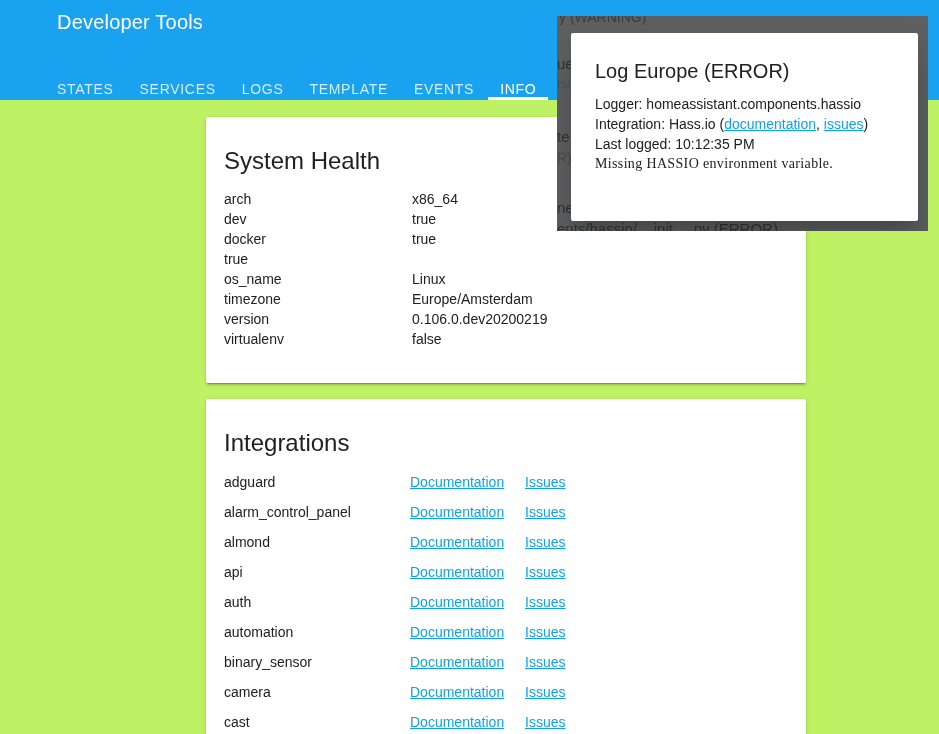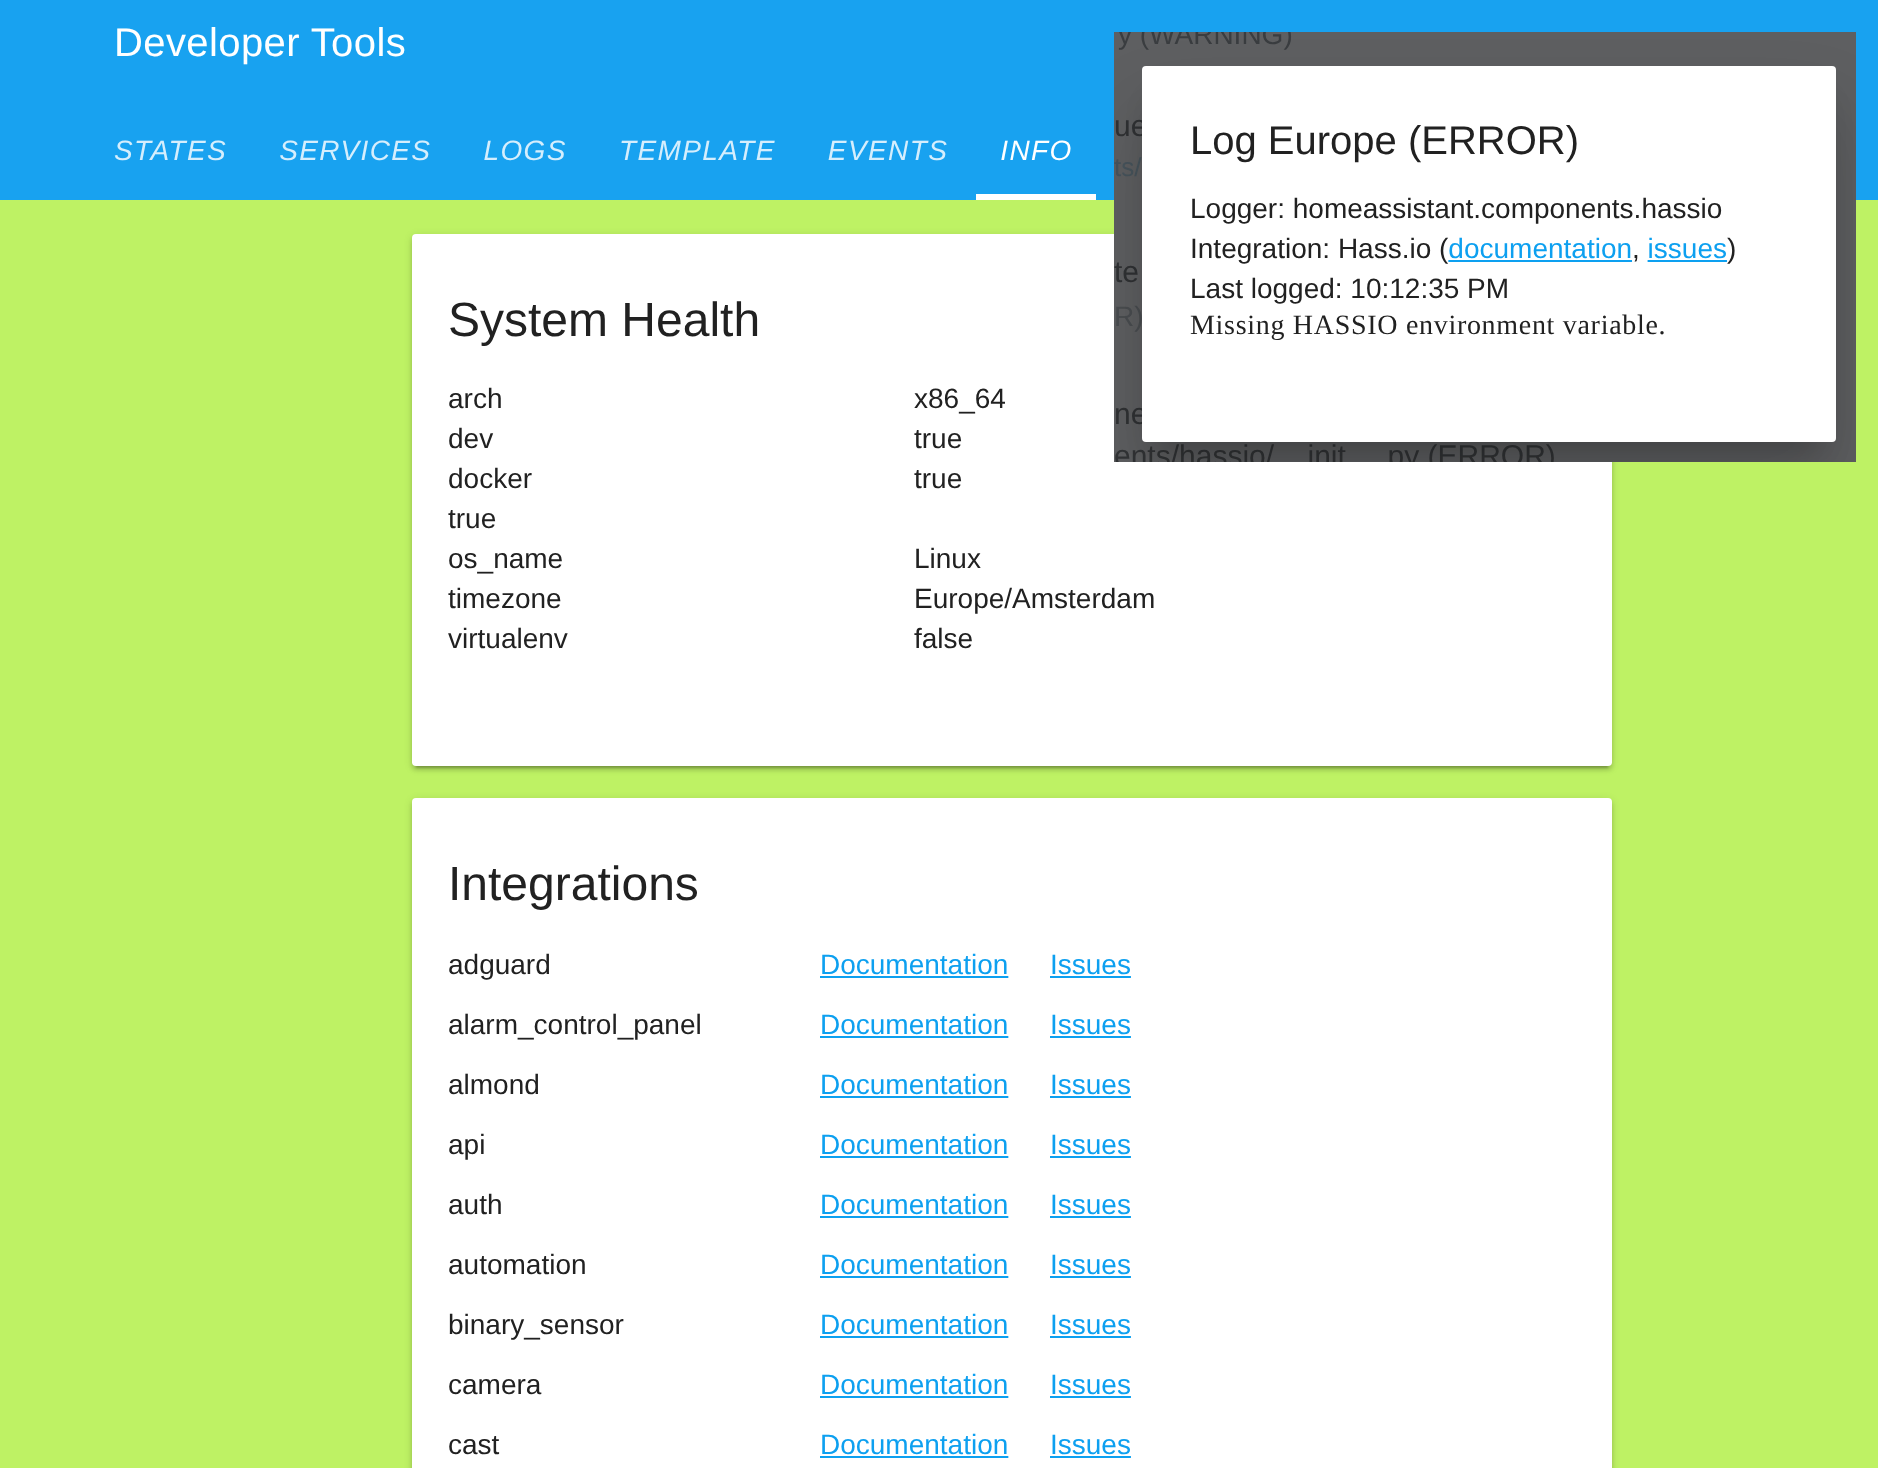--- a/index.html
+++ b/index.html
@@ -41,28 +41,27 @@
     position: absolute;
     left: 45px; bottom: 0;
     display: flex;
     gap: 2px;
     height: 48px;
   }
   .tab {
     height: 48px;
     padding: 0 12px;
     display: flex;
-    align-items: center;
+    align-items: flex-end;
     font-size: 14px;
     font-weight: 500;
     letter-spacing: 0.7px;
     color: rgba(255,255,255,0.82);
     border-bottom: 3px solid transparent;
     cursor: pointer;
-    font-style: italic;
   }
   .tab.active {
     color: #ffffff;
     border-bottom-color: #ffffff;
   }
 
   
   .card {
     position: absolute;
     left: 206px;
@@ -85,21 +84,20 @@
   #system-health-card { top: 117px; height: 266px; }
   #integrations-card  { top: 399px; height: 400px; }
 
   .kv-table { margin-top: 14px; }
   .kv-row {
     display: grid;
     grid-template-columns: 188px 1fr;
     height: 20px;
     align-items: center;
     font-size: 14px;
-    gap: 45px;
   }
 
   .integration-rows { margin-top: 10px; }
   .integration-row {
     display: grid;
     grid-template-columns: 186px 115px 1fr;
     height: 30px;
     align-items: center;
     font-size: 14px;
   }
@@ -217,20 +215,24 @@
       </div>
       <div class="kv-row">
         <span>os_name</span>
         <span>Linux</span>
       </div>
       <div class="kv-row">
         <span>timezone</span>
         <span>Europe/Amsterdam</span>
       </div>
       <div class="kv-row">
+        <span>version</span>
+        <span>0.106.0.dev20200219</span>
+      </div>
+      <div class="kv-row">
         <span>virtualenv</span>
         <span>false</span>
       </div>
     </div>
   </section>
 
   <section class="card" id="integrations-card">
     <h2>Integrations</h2>
     <div class="integration-rows">
       <div class="integration-row">

